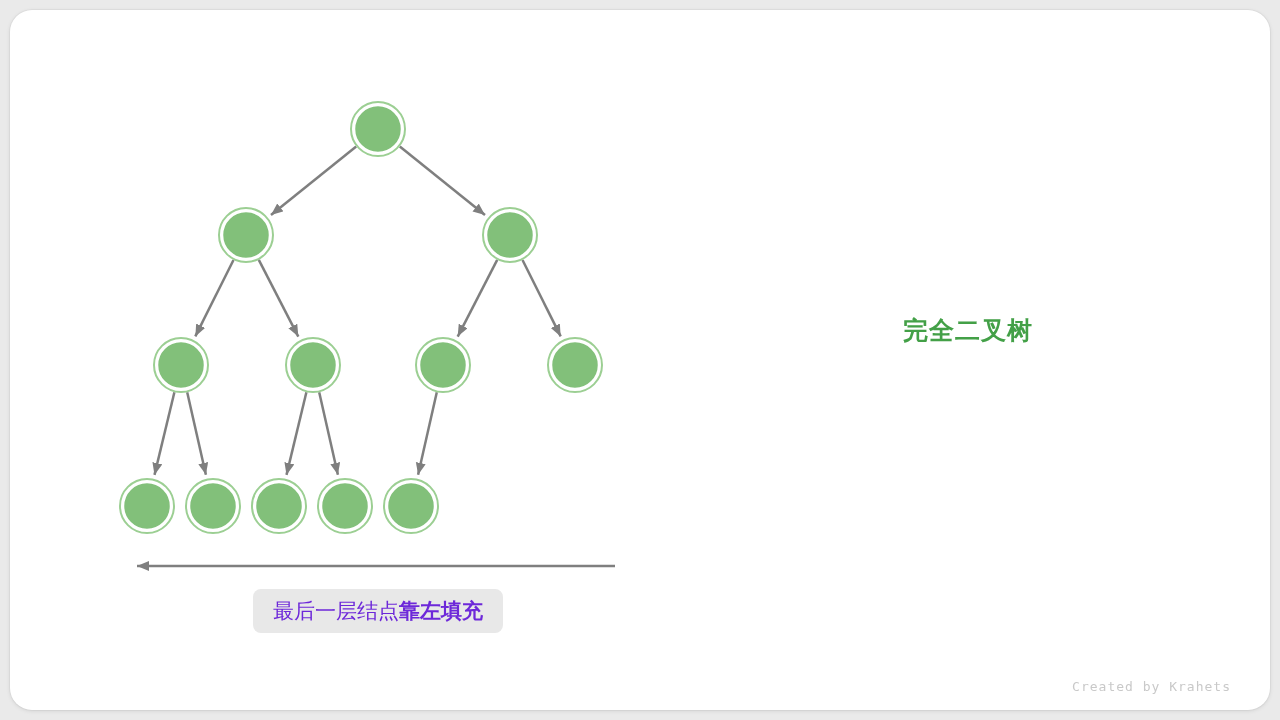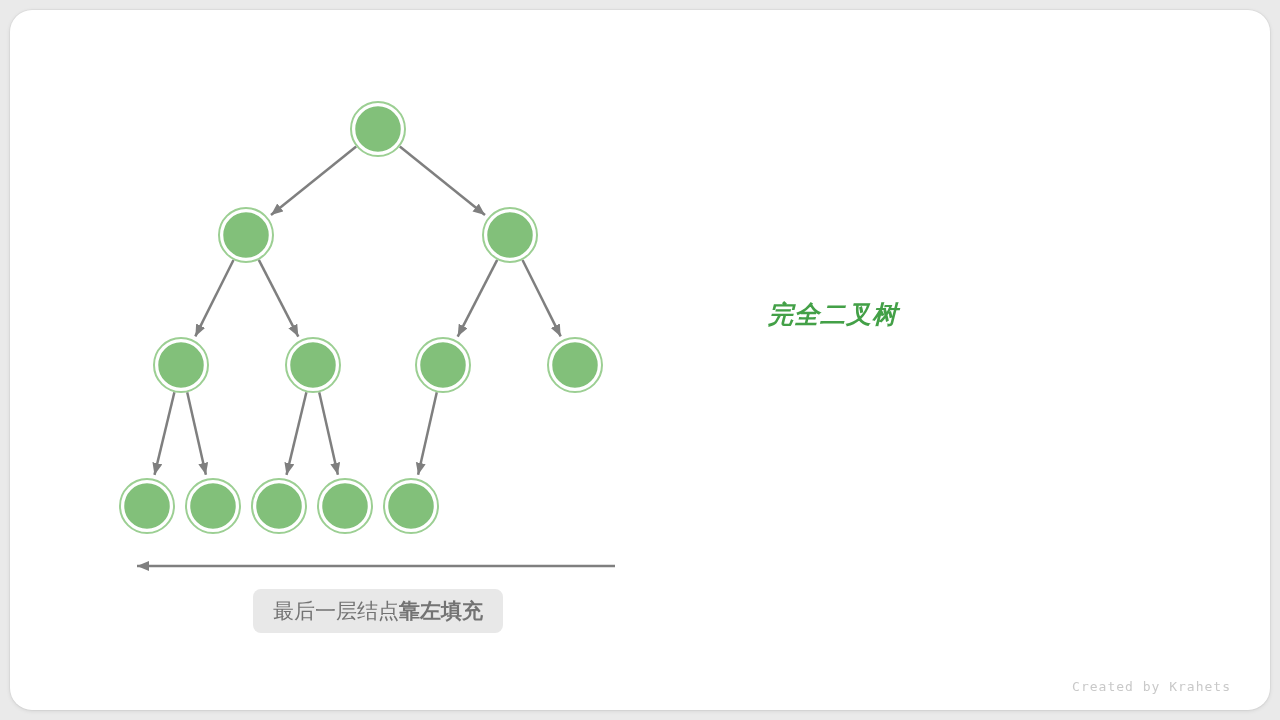--- a/index.html
+++ b/index.html
@@ -26,24 +26,24 @@
     position: absolute;
     left: 0;
     top: 0;
     width: 1280px;
     height: 720px;
     z-index: 1;
   }
   .title-block {
     position: absolute;
     left: 768px;
-    top: 298px;
+    top: 314px;
     width: 400px;
+    text-align: center;
     z-index: 2;
-    font-style: italic;
   }
   .title {
     font-size: 25px;
     font-weight: 700;
     letter-spacing: 1px;
   }
   .subtitle {
     margin-top: 16px;
     font-family: "DejaVu Sans Mono", "Liberation Mono", monospace;
     font-size: 19px;
@@ -151,15 +151,15 @@
     </g>
   <g id="baseline-layer">
       <line x1="615" y1="566" x2="137" y2="566" stroke="#7f7f7f" stroke-width="2.5" marker-end="url(#arrowhead)"></line>
     </g>
 </svg>
 
 <div class="title-block">
   <div class="title" style="color: rgb(67, 160, 71);">完全二叉树</div>
 </div>
 
-<div class="caption" style="background: rgb(232, 232, 232); color: #737373;"><span>最后一层结点</span><span class="bold">靠左填充</span></div>
+<div class="caption" style="background: rgb(232, 232, 232); color: #6d28d9;"><span>最后一层结点</span><span class="bold">靠左填充</span></div>
 
 <div class="watermark">Created by Krahets</div>
 
 </body></html>

